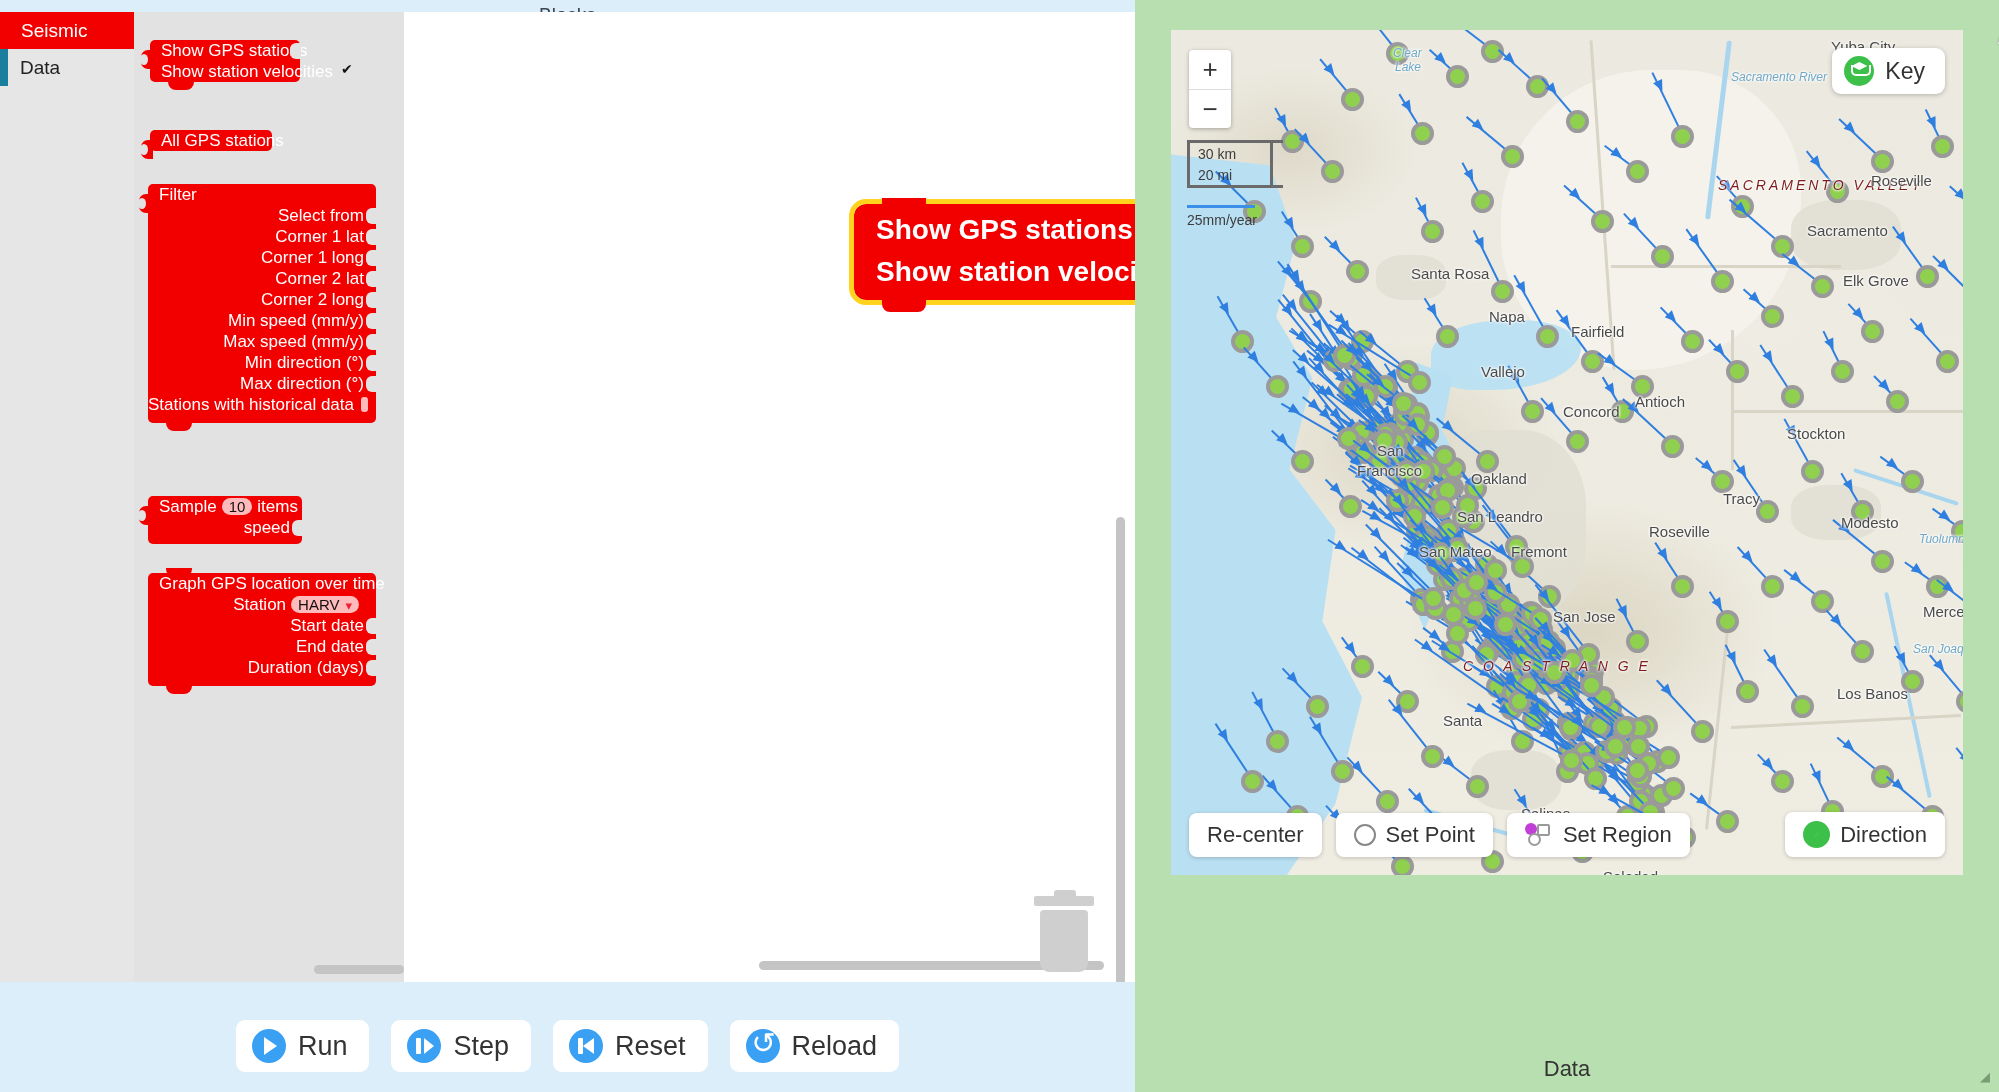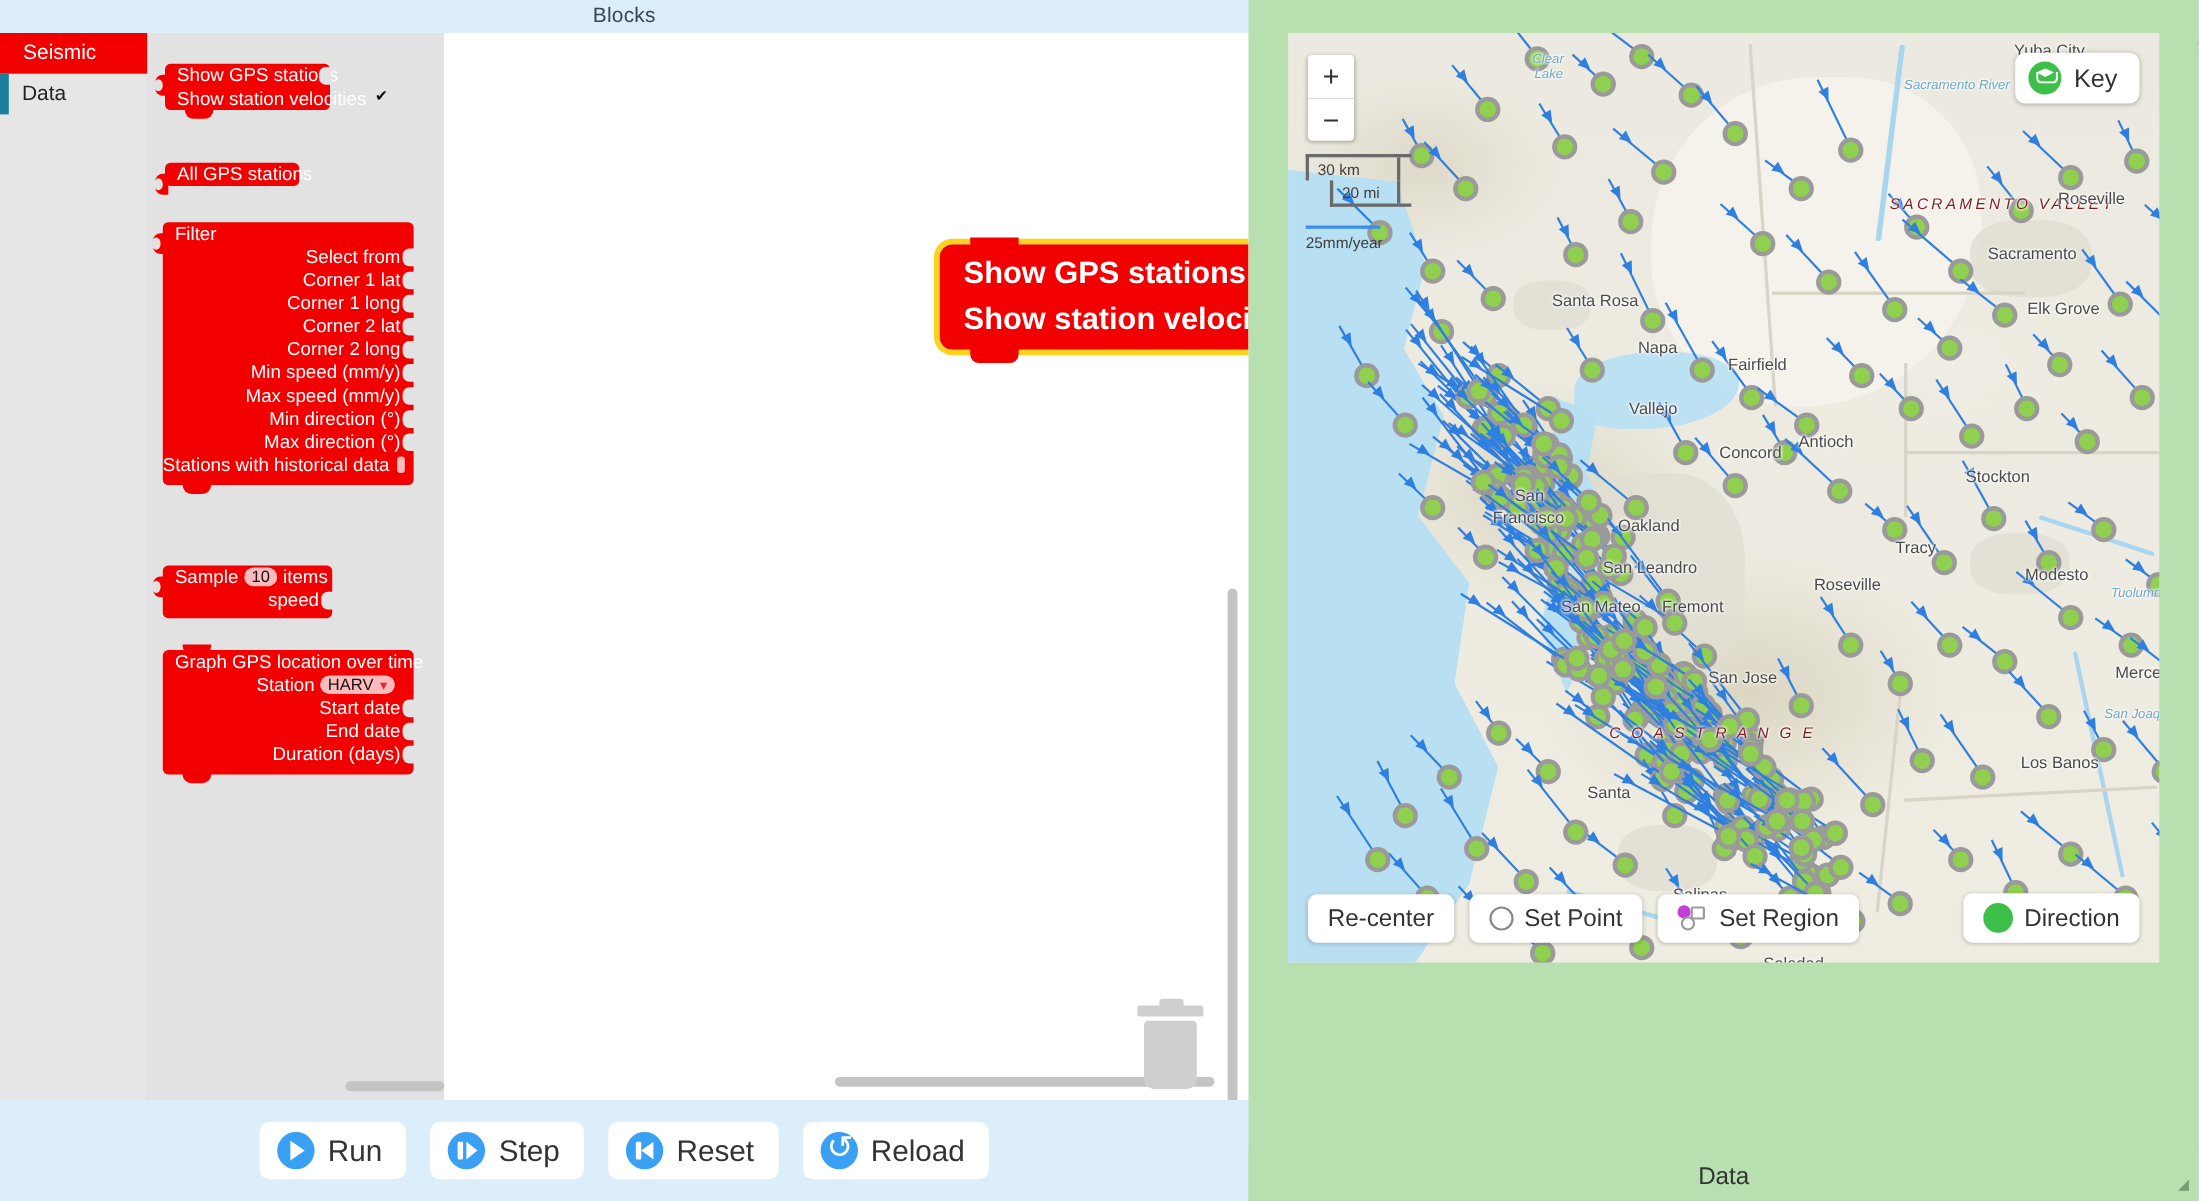--- a/index.html
+++ b/index.html
@@ -16,21 +16,21 @@
   .blocks-pane{
     position:absolute;left:0;top:0;width:1135px;height:1092px;
     background:#ddeefb;
   }
   .blocks-title{
     position:absolute;left:0;top:0;width:1135px;height:30px;
     display:flex;align-items:center;justify-content:center;
     color:#3b4450;font-size:19px;letter-spacing:.2px;
   }
   .blocks-body{
-    position:absolute;left:0;top:30px;width:1257px;height:970px;
+    position:absolute;left:0;top:12px;width:1257px;height:970px;
     background:#fff;
   }
   
   .cat-col{
     position:absolute;left:0;top:0;width:134px;height:970px;
     background:#e6e6e6;border-right:1px solid #d0d0d0;
   }
   .cat-item{
     position:relative;height:37px;display:flex;align-items:center;
     padding-left:20px;font-size:19px;color:#222;cursor:pointer;
@@ -256,21 +256,21 @@
     height:39px;display:flex;align-items:center;justify-content:center;
     font-size:26px;color:#333;cursor:pointer;
   }
   .zoomctl div:first-child{border-bottom:1px solid #ddd;}
   .scalebar{position:absolute;left:16px;top:110px;width:96px;color:#3d3d3d;font-size:14px;}
   .scalebar .b1,.scalebar .b2{
     position:relative;height:21px;border-left:3px solid #6a6a6a;padding-left:8px;
     display:flex;align-items:center;
   }
   .scalebar .b1{border-top:3px solid #6a6a6a;}
-  .scalebar .b2{border-bottom:3px solid #6a6a6a;margin-left:22px;}
+  .scalebar .b2{border-bottom:3px solid #6a6a6a;}
   .scalebar .b1:after,.scalebar .b2:after{
     content:"";position:absolute;right:10px;top:0;height:100%;border-right:3px solid #6a6a6a;
   }
   .veckey{position:absolute;left:16px;top:175px;width:120px;color:#3d3d3d;font-size:14px;}
   .veckey .line{width:68px;height:0;border-top:3px solid #3b8fe8;margin-bottom:4px;}
   .keybtn{
     position:absolute;right:18px;top:18px;display:flex;align-items:center;gap:11px;
     background:#fff;border-radius:9px;padding:8px 20px 8px 12px;
     box-shadow:0 1px 5px rgba(0,0,0,.25);font-size:23px;color:#333;cursor:pointer;
   }

